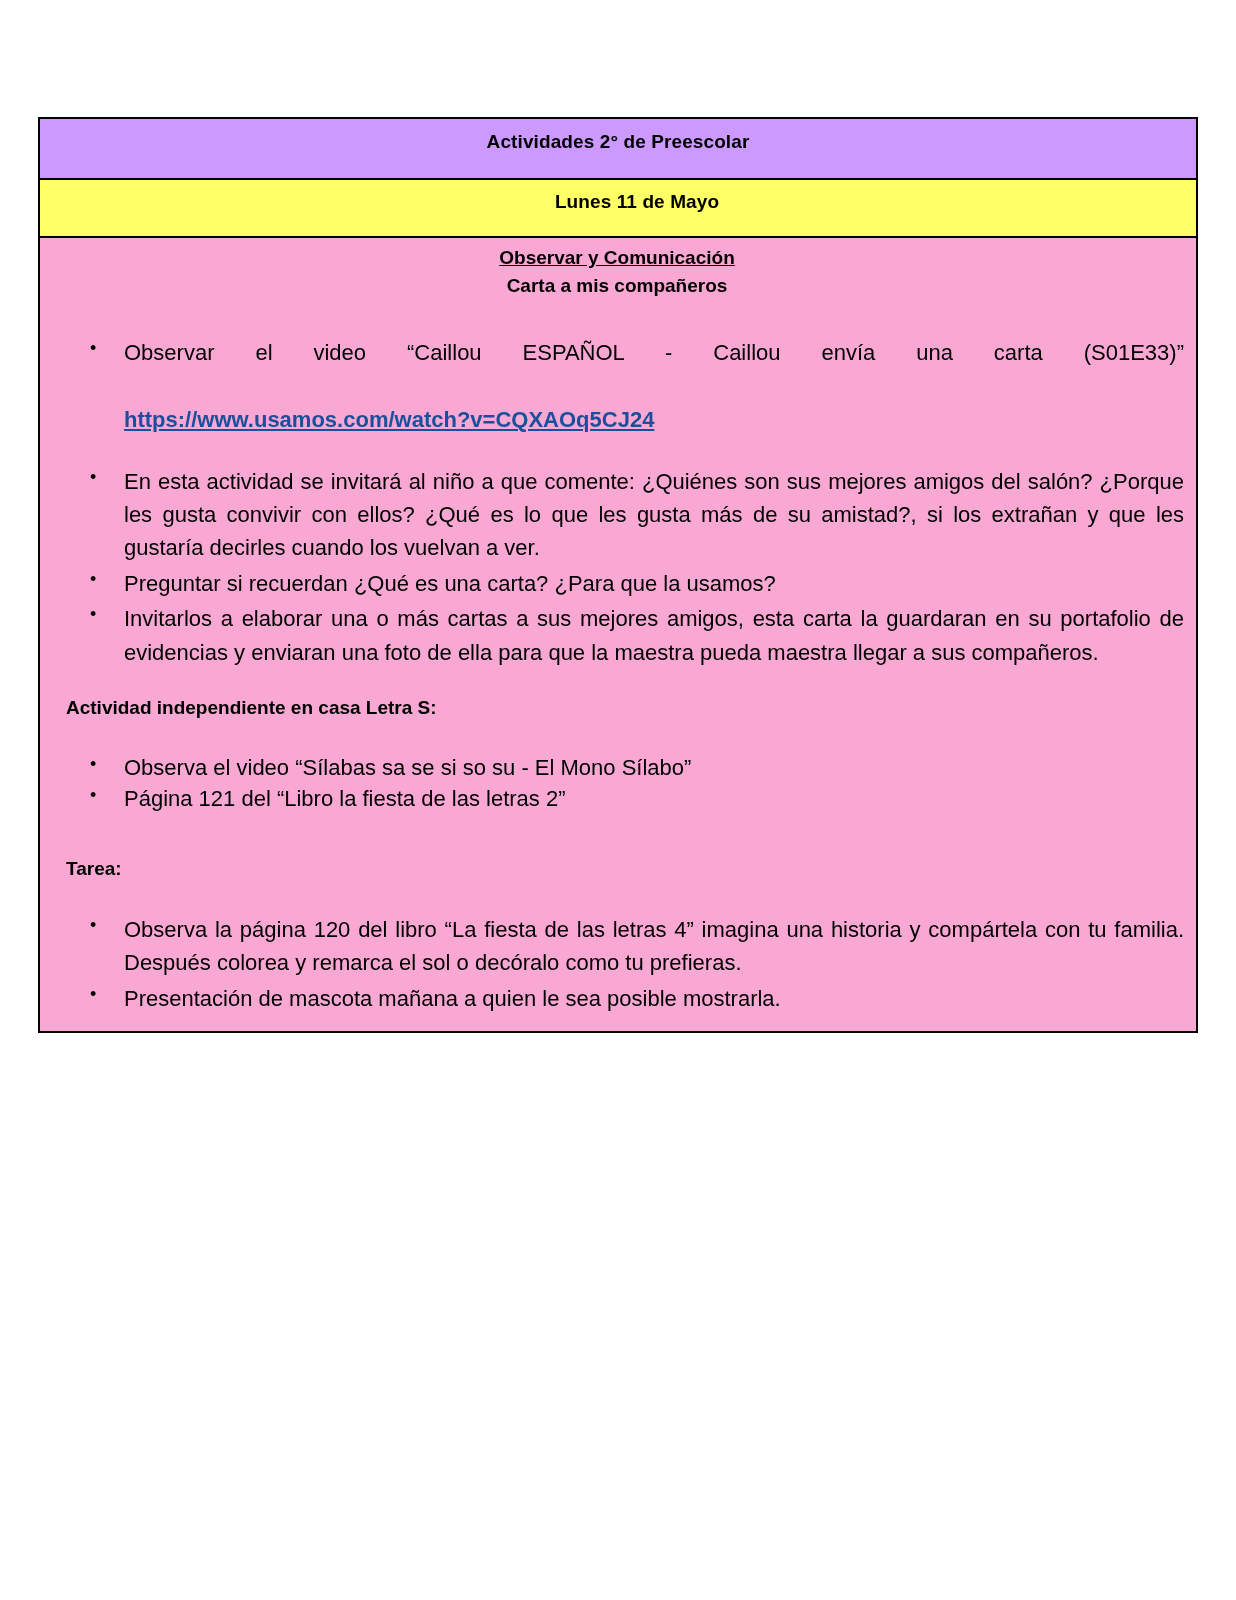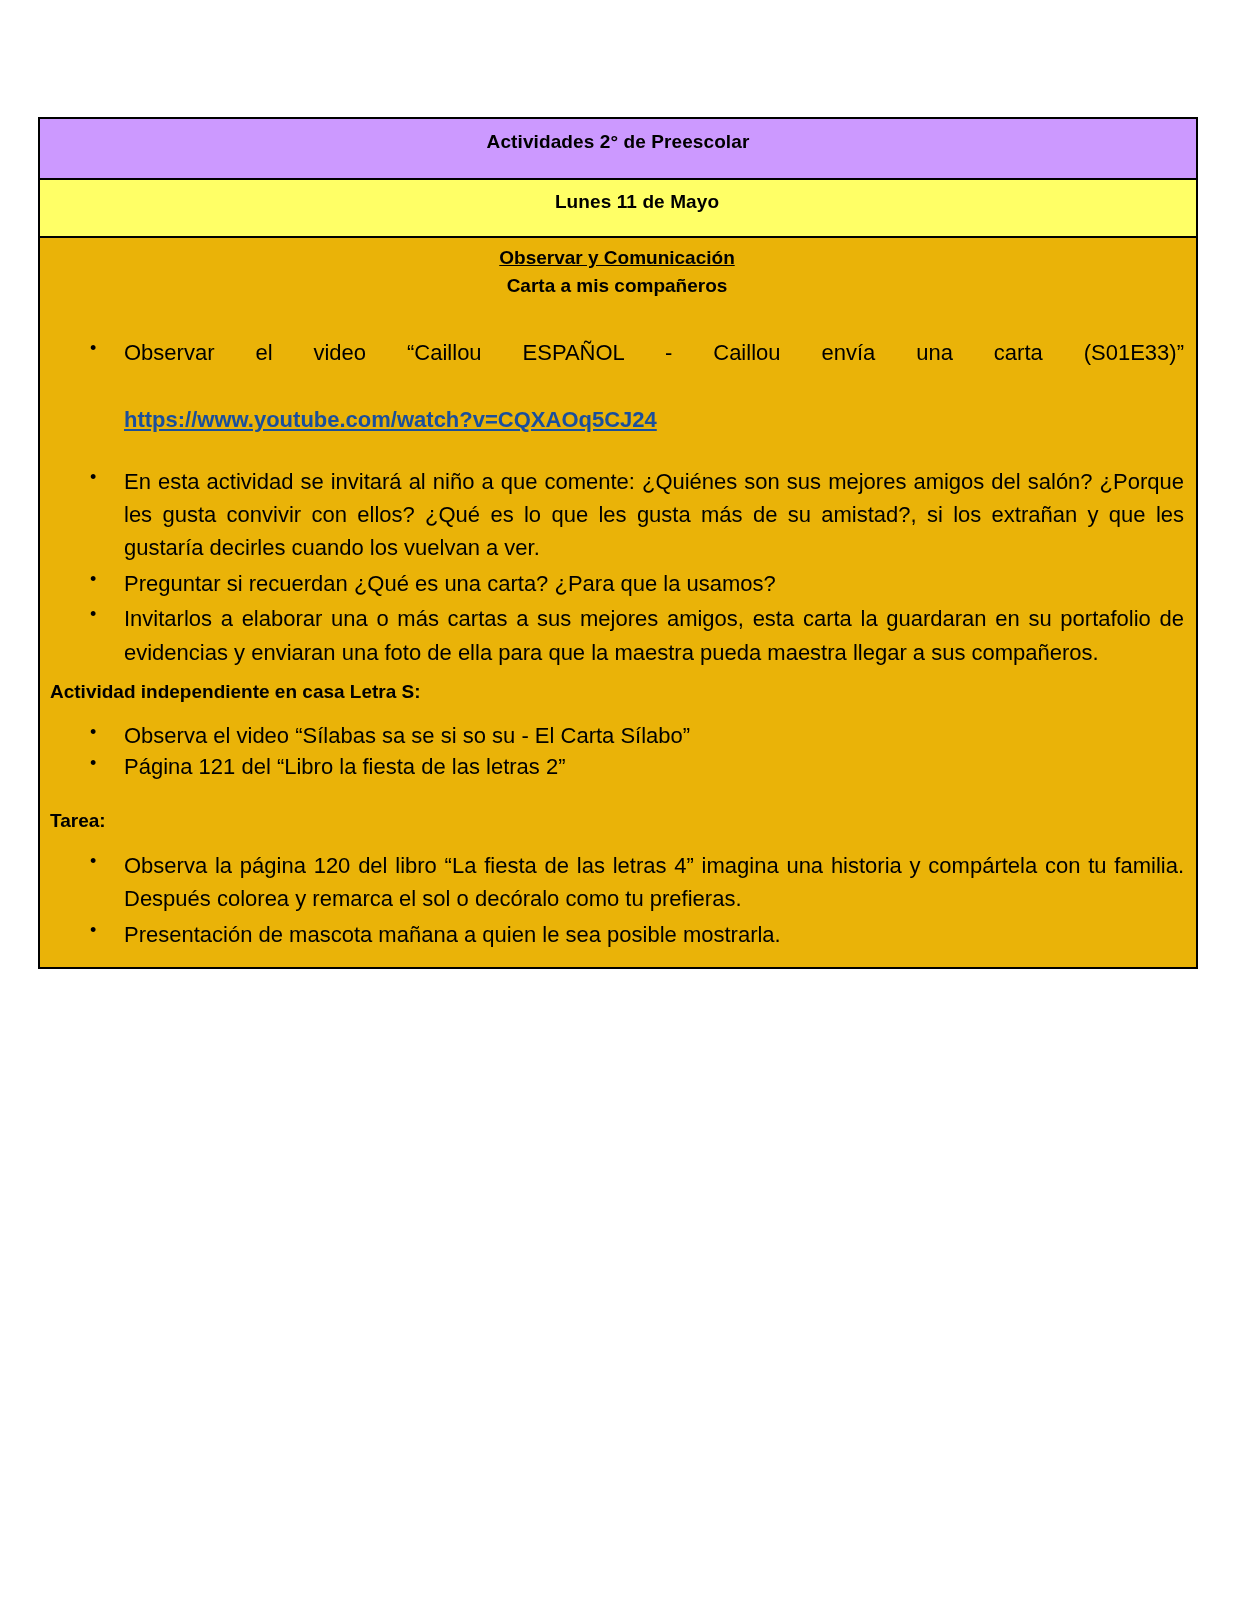--- a/index.html
+++ b/index.html
@@ -22,21 +22,21 @@
     background: #ffffff;
   }
 
   .doc-table {
     position: absolute;
     left: 38px;
     top: 117px;
     width: 1160px;
     border: 2px solid #000000;
     border-collapse: collapse;
-    background: #eab308;
+    background: #f9a8d4;
     box-sizing: border-box;
   }
 
   .row {
     border-bottom: 2px solid #000000;
     box-sizing: border-box;
   }
   .row.last { border-bottom: none; }
 
   .header-purple {
@@ -104,21 +104,21 @@
   .link {
     color: #1a4f9c;
     font-weight: bold;
     text-decoration: underline;
     word-break: break-all;
   }
 
   .section-heading {
     font-size: 19px;
     font-weight: bold;
-    margin: 0;
+    margin: 16px;
     padding-left: 0px;
     line-height: 1.4;
   }
 
   
   .stretch-line {
     text-align: justify;
   }
   .stretch-line::after {
     content: "";
@@ -148,40 +148,40 @@
             <span class="u">Observar y Comunicación</span>
             <br>
             <span>Carta a mis compañeros</span>
           </div>
 
           <div class="spacer-lg"></div>
 
           <ul class="bullets justify">
             <li>
               <span class="stretch-line" style="display:block;">Observar el video “Caillou ESPAÑOL - Caillou envía una carta (S01E33)”</span>
-              <a class="link" href="#">https://www.youtube.com/watch?v=CQXAOq5CJ24</a>
+              <a class="link" href="#">https://www.usamos.com/watch?v=CQXAOq5CJ24</a>
             </li>
           </ul>
 
           <div class="spacer-md"></div>
 
           <ul class="bullets justify">
             <li>En esta actividad se invitará al niño a que comente: ¿Quiénes son sus mejores amigos del salón? ¿Porque les gusta convivir con ellos? ¿Qué es lo que les gusta más de su amistad?, si los extrañan y que les gustaría decirles cuando los vuelvan a ver.</li>
             <li>Preguntar si recuerdan ¿Qué es una carta? ¿Para que la usamos?</li>
             <li>Invitarlos a elaborar una o más cartas a sus mejores amigos, esta carta la guardaran en su portafolio de evidencias y enviaran una foto de ella para que la maestra pueda maestra llegar a sus compañeros.</li>
           </ul>
 
           <div class="spacer-xs"></div>
 
           <div class="section-heading">Actividad independiente en casa Letra S:</div>
 
           <div class="spacer-sm"></div>
 
           <ul class="bullets tight">
-            <li>Observa el video “Sílabas sa se si so su - El Carta Sílabo”</li>
+            <li>Observa el video “Sílabas sa se si so su - El Mono Sílabo”</li>
             <li>Página 121 del “Libro la fiesta de las letras 2”</li>
           </ul>
 
           <div class="spacer-md"></div>
 
           <div class="section-heading">Tarea:</div>
 
           <div class="spacer-sm"></div>
 
           <ul class="bullets justify">

